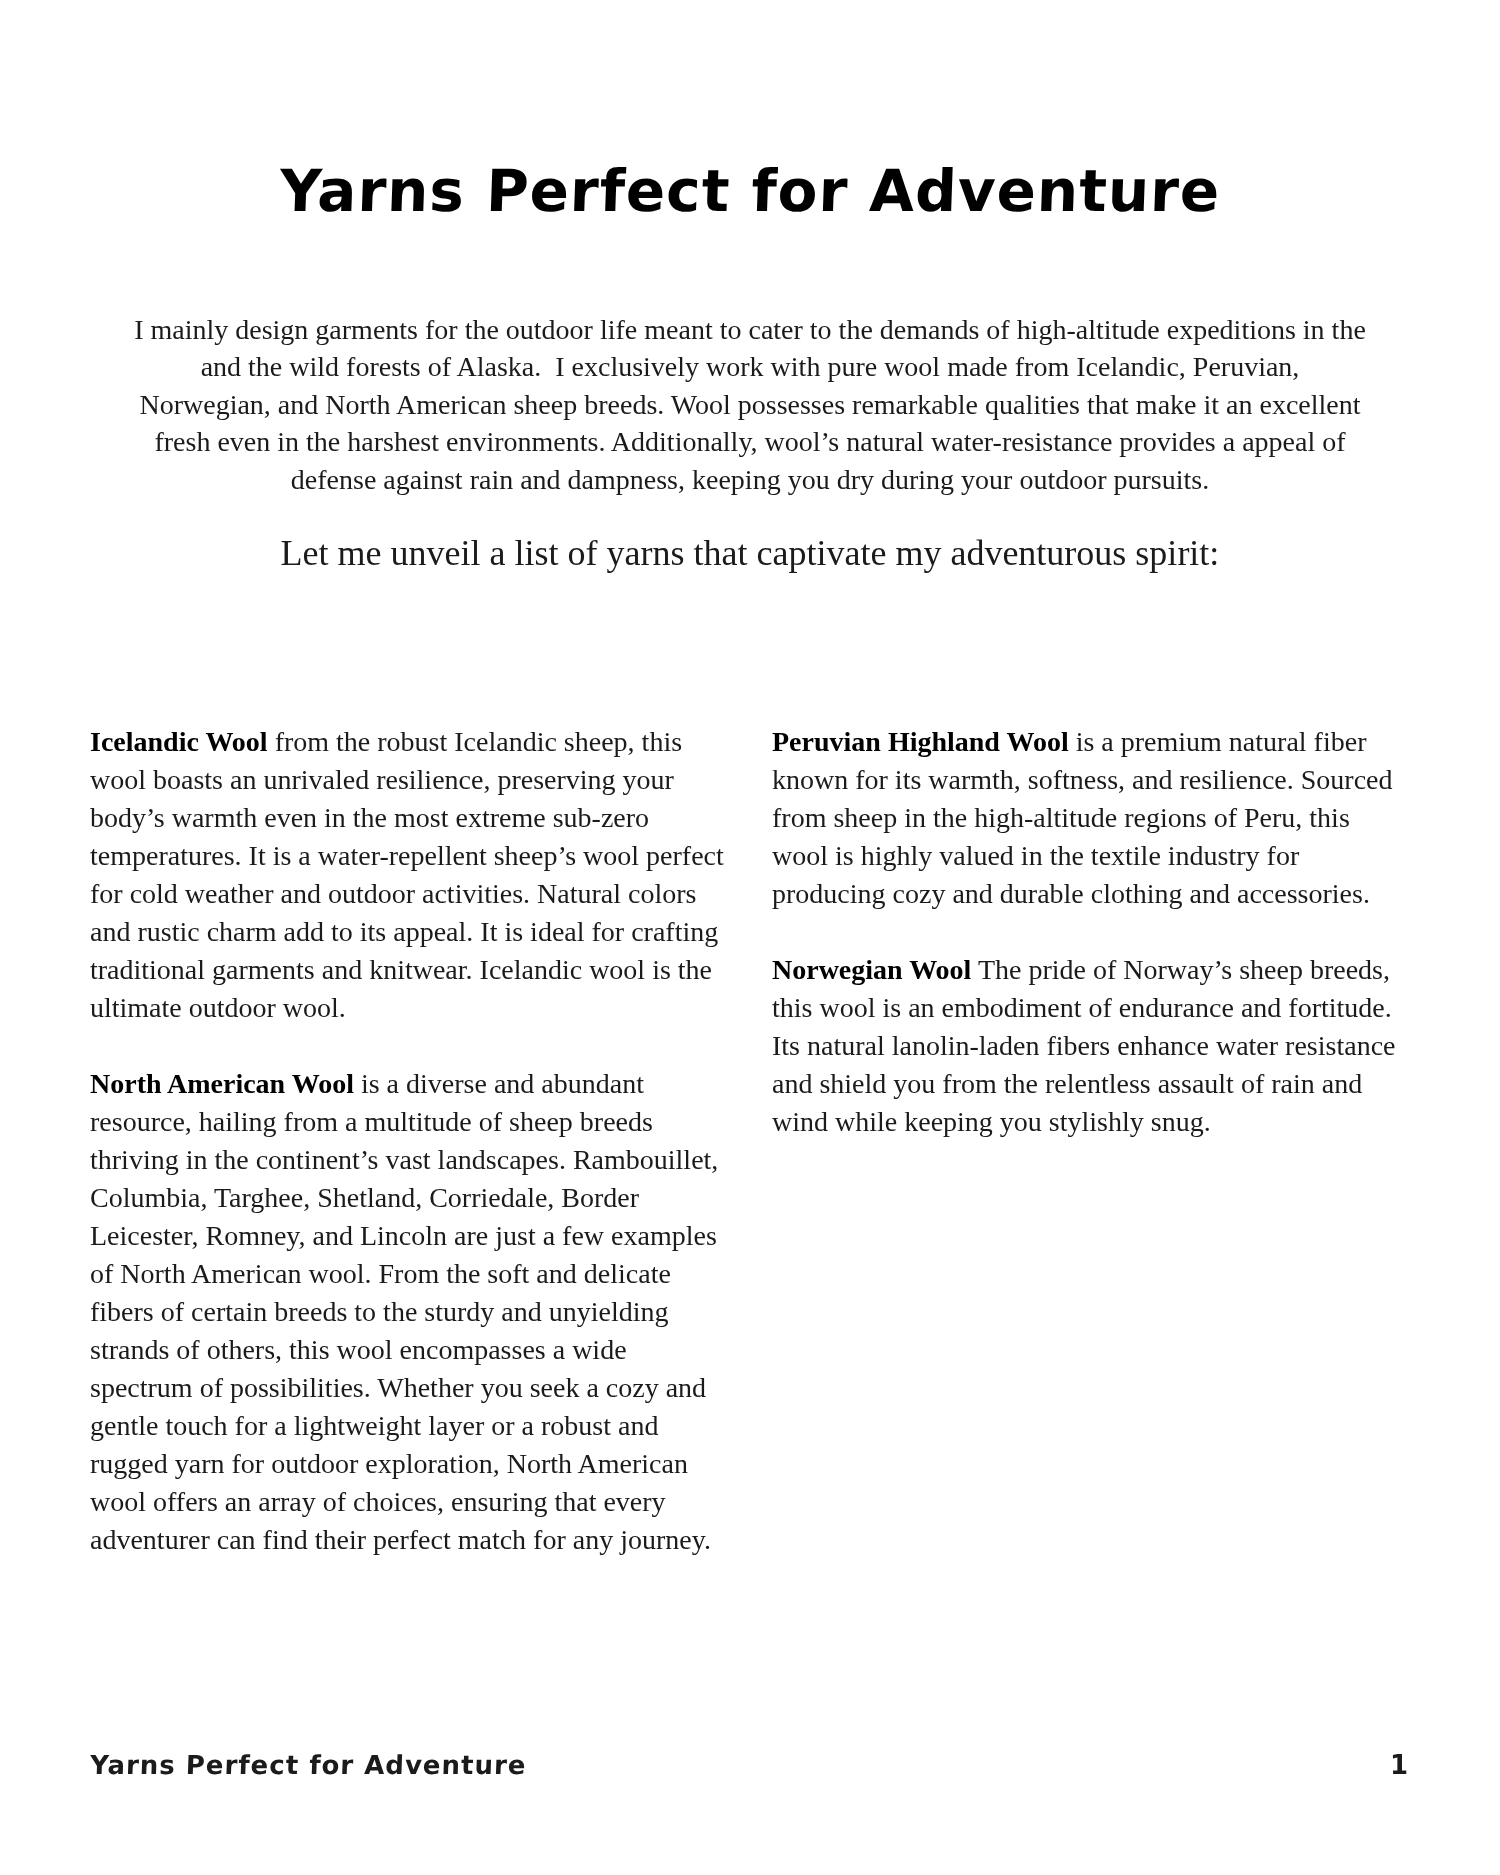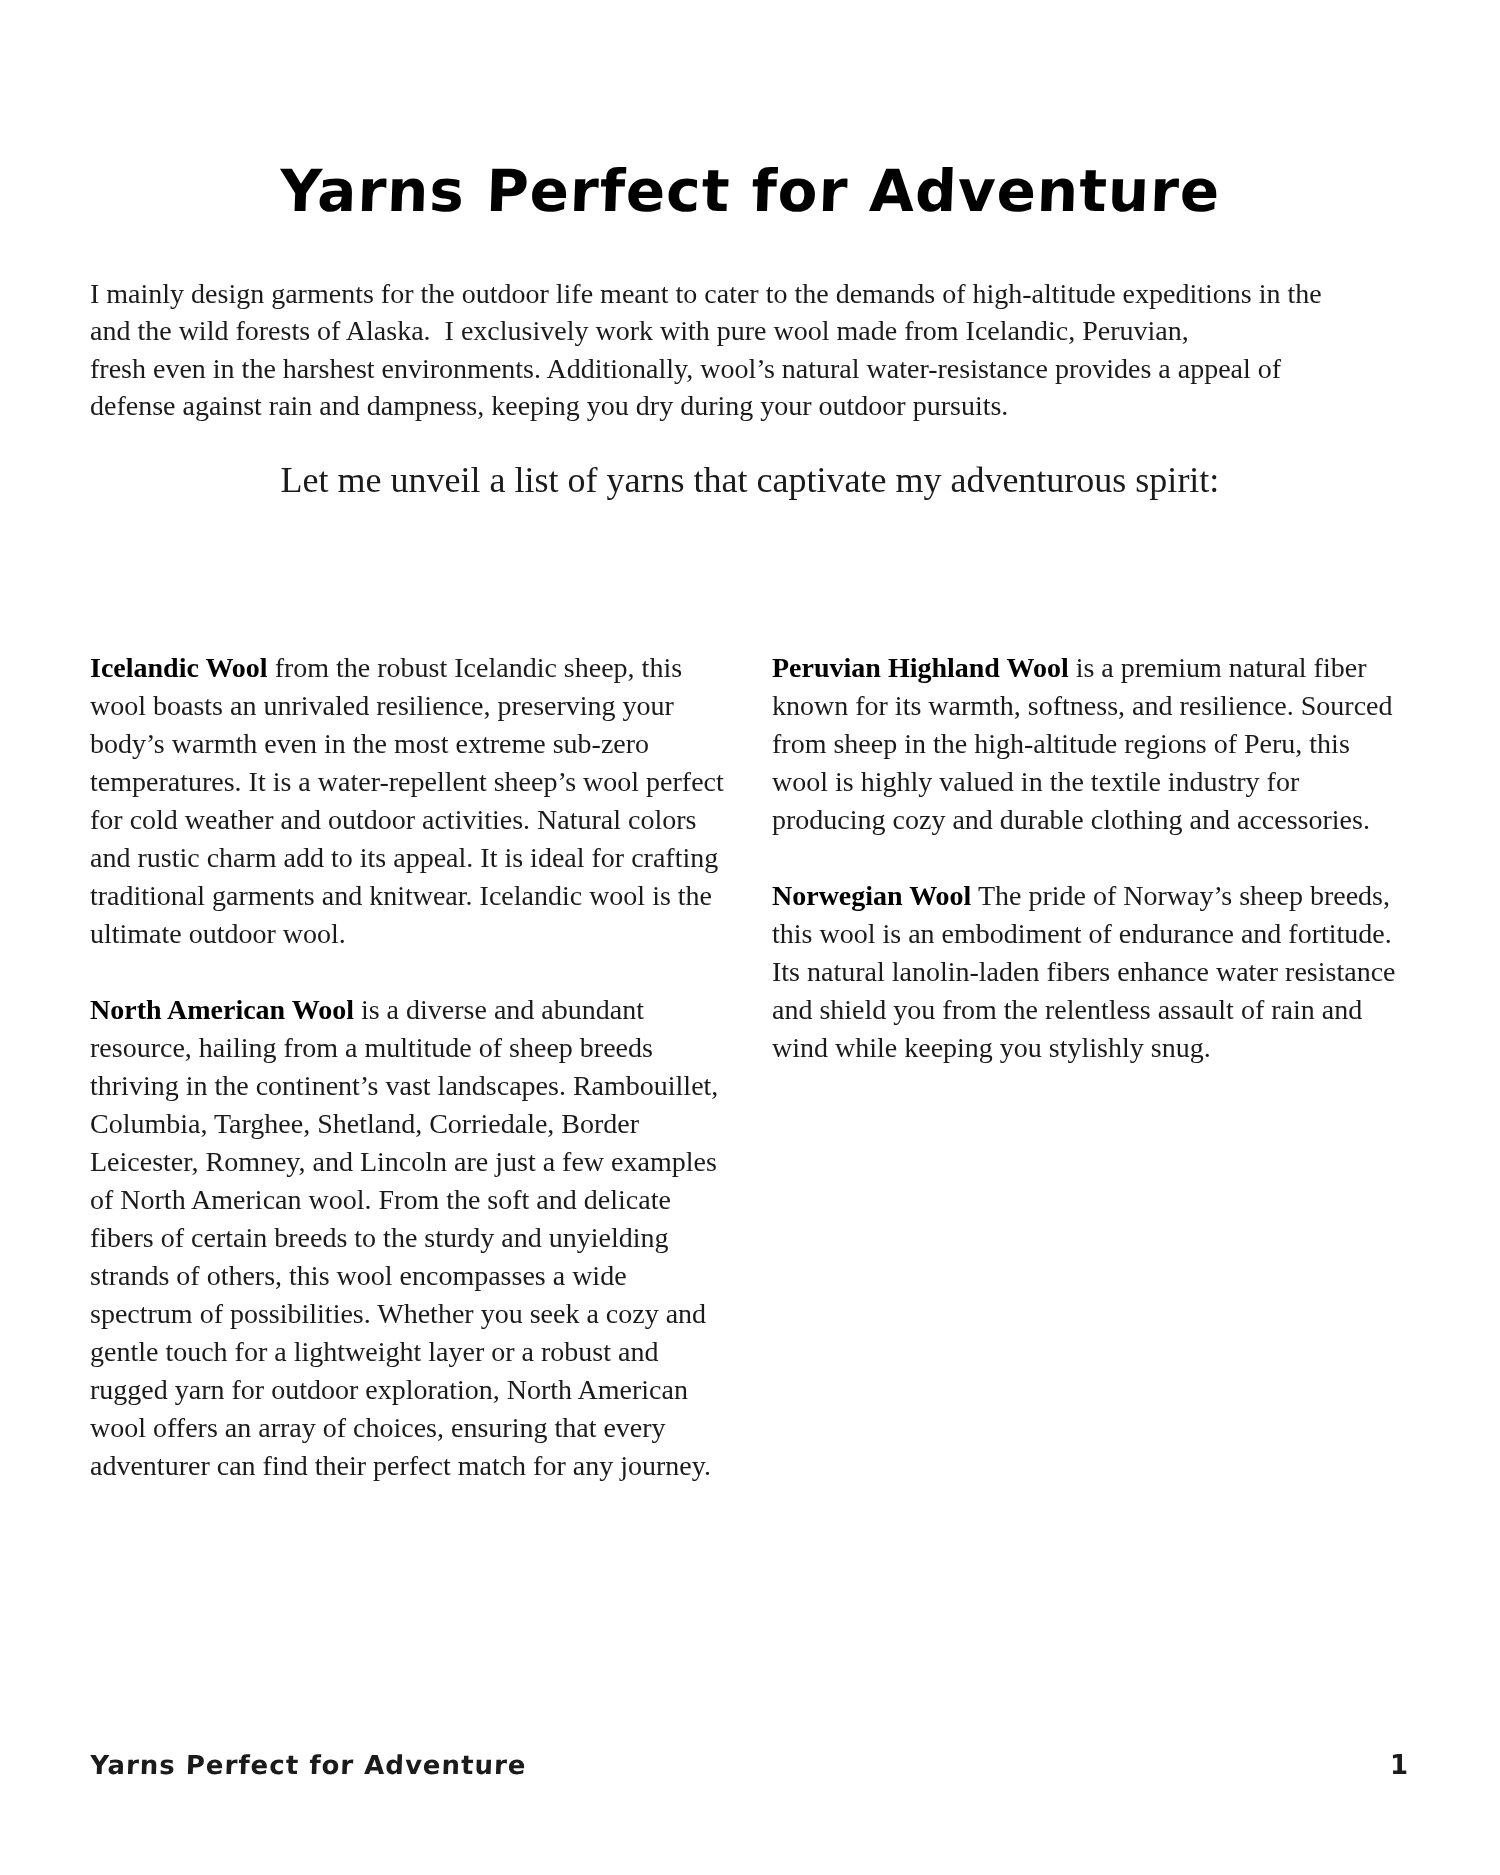--- a/index.html
+++ b/index.html
@@ -18,22 +18,22 @@
   .doc-title {
     text-align: center;
     font-family: "DejaVu Sans", sans-serif;
     font-weight: bold;
     font-size: 58px;
     letter-spacing: 1px;
     color: #000000;
     transform: skewX(-2deg);
   }
   .intro {
-    margin-top: 50px;
-    text-align: left;
+    margin-top: 86px;
+    text-align: center;
   }
   .intro-line {
     font-size: 28px;
     line-height: 37.5px;
     white-space: pre-wrap;
   }
   .unveil {
     margin-top: 37px;
     text-align: center;
     font-size: 36px;
@@ -83,20 +83,21 @@
 </head>
 <body>
 
 <div class="content">
 
   <h1 class="doc-title">Yarns Perfect for Adventure</h1>
 
   <div class="intro">
     <div class="intro-line">I mainly design garments for the outdoor life meant to cater to the demands of high-altitude expeditions in the</div>
     <div class="intro-line">and the wild forests of Alaska.  I exclusively work with pure wool made from Icelandic, Peruvian,</div>
+    <div class="intro-line">Norwegian, and North American sheep breeds. Wool possesses remarkable qualities that make it an excellent</div>
     <div class="intro-line">fresh even in the harshest environments. Additionally, wool’s natural water-resistance provides a appeal of</div>
     <div class="intro-line">defense against rain and dampness, keeping you dry during your outdoor pursuits.</div>
   </div>
 
   <div class="unveil">Let me unveil a list of yarns that captivate my adventurous spirit:</div>
 
   <div class="columns">
 
     <div class="column">
       <p class="wool-section"><span class="lead">Icelandic Wool</span><span> from the robust Icelandic sheep, this wool boasts an unrivaled resilience, preserving your body’s warmth even in the most extreme sub-zero temperatures. It is a water-repellent sheep’s wool perfect for cold weather and outdoor activities. Natural colors and rustic charm add to its appeal. It is ideal for crafting traditional garments and knitwear. Icelandic wool is the ultimate outdoor wool.</span></p>

